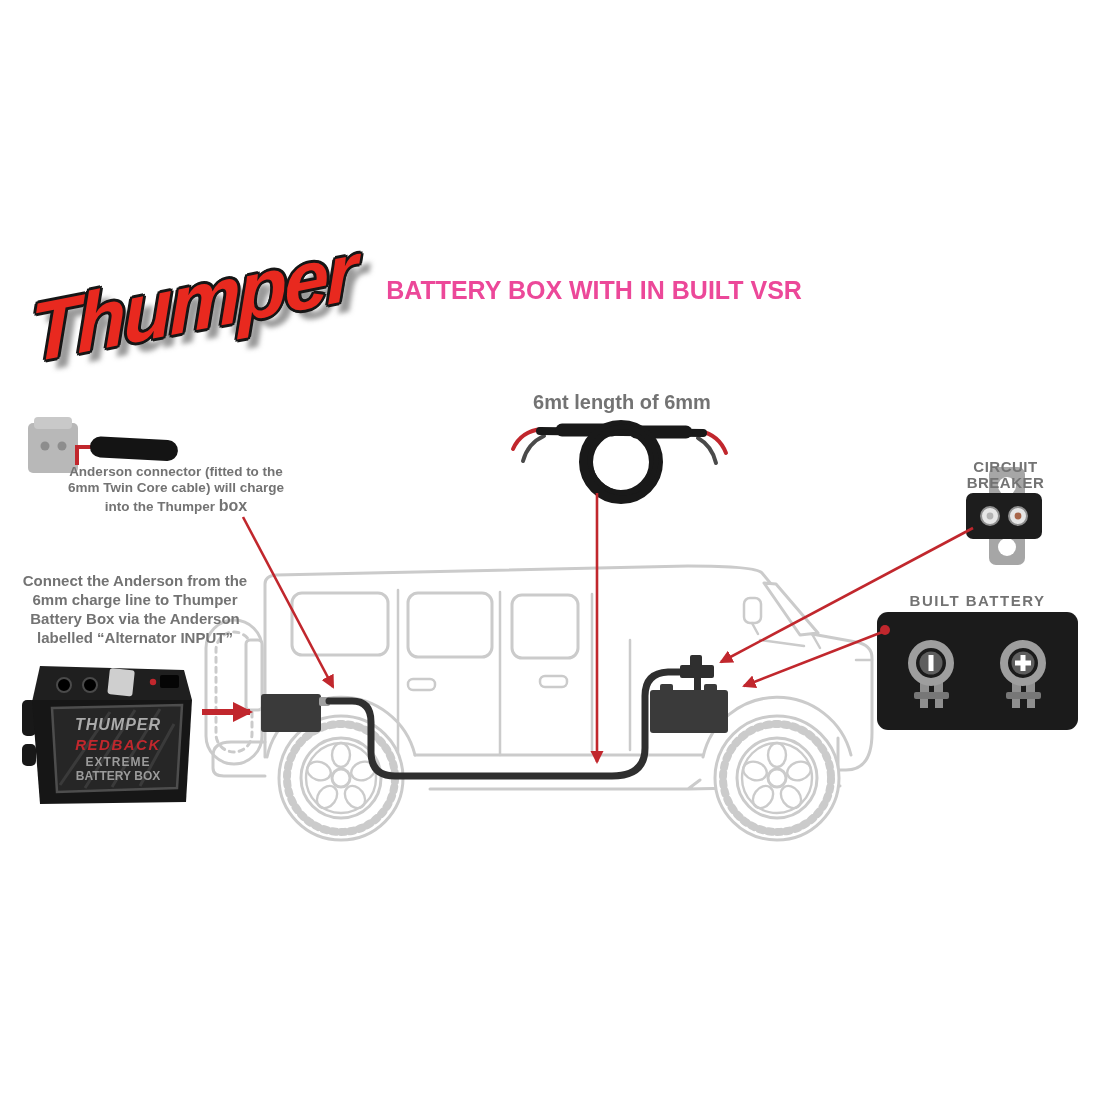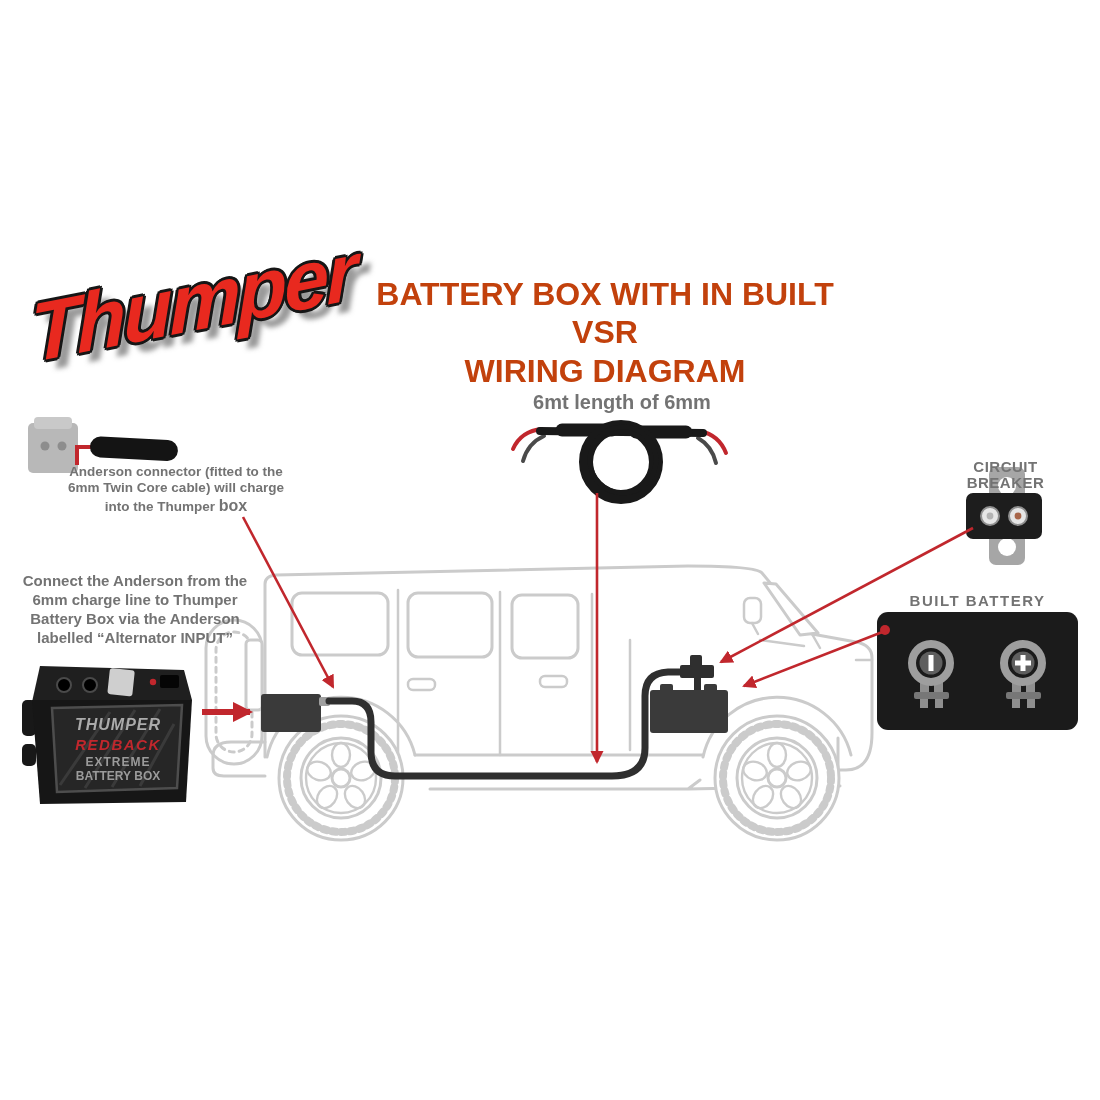--- a/index.html
+++ b/index.html
@@ -8,21 +8,21 @@
   .txt{position:absolute;font-family:"Liberation Sans",sans-serif;font-weight:bold;
        color:#737373;text-align:center;}
   .txt span{display:block;}
   .logo{position:absolute;left:28px;top:252px;width:370px;height:160px;
         transform:rotate(-11deg) skewX(-10deg);transform-origin:50% 50%;}
   .logo span{display:block;font-size:82px;font-weight:bold;font-style:italic;
         letter-spacing:-3px;color:#e8291f;
         text-shadow:3px 0 0 #161616,-3px 0 0 #161616,0 3px 0 #161616,0 -3px 0 #161616,
                     2px 2px 0 #161616,-2px -2px 0 #161616,2px -2px 0 #161616,-2px 2px 0 #161616,
                     10px 11px 5px rgba(70,70,70,0.55);}
-  .title{left:355px;top:275px;width:500px;font-size:32px;line-height:1.2;color:#c2410c;}
+  .title{left:344px;top:275px;width:500px;font-size:25px;line-height:1.2;color:#ec4899;}
   .cable-label{left:502px;top:391px;width:240px;font-size:20px;}
   .cb-label{left:948px;top:434px;width:115px;font-size:15px;line-height:1.08;letter-spacing:0.5px;margin-top:25px;}
   .crank-label{left:877px;top:592px;width:201px;font-size:15px;letter-spacing:1.5px;}
   .anderson-note{left:40px;top:464px;width:272px;font-size:13.5px;line-height:1.2;}
   .anderson-note .big{display:inline;font-size:16px;margin-top:7px;}
   .anderson-note .inl{display:inline;}
   .connect-note{left:16px;top:572px;width:238px;font-size:15px;line-height:1.26;}
   svg{position:absolute;left:0;top:0;}
   .svgtxt{font-family:"Liberation Sans",sans-serif;font-weight:bold;}
 </style>
@@ -30,21 +30,20 @@
 <body>
 
 <div class="canvas">
 
   <div class="logo">
     <span>Thumper</span>
   </div>
 
   <div class="txt title">
     <span>BATTERY BOX WITH IN BUILT VSR</span>
-    <span>WIRING DIAGRAM</span>
   </div>
 
   <svg width="1100" height="1100" viewBox="0 0 1100 1100">
     <defs>
       <marker id="arr" viewBox="0 0 10 10" refX="8.5" refY="5" markerWidth="5.2" markerHeight="5.2" orient="auto-start-reverse">
         <path d="M0,0 L10,5 L0,10 Z" fill="#c1272d"></path>
       </marker>
       <marker id="arrBig" viewBox="0 0 10 10" refX="8.5" refY="5" markerWidth="3.4" markerHeight="3.4" orient="auto-start-reverse">
         <path d="M0,0 L10,5 L0,10 Z" fill="#c1272d"></path>
       </marker>

